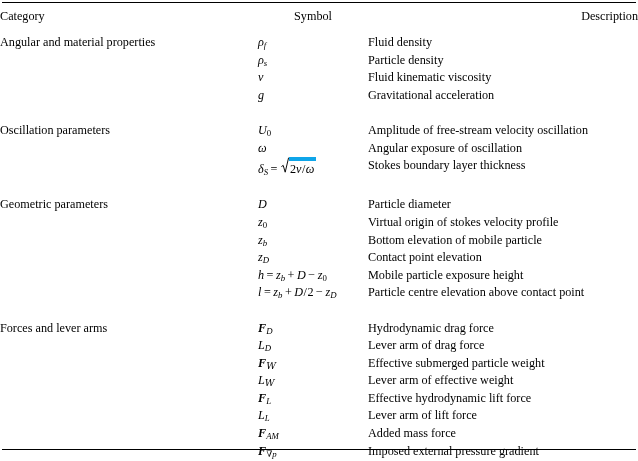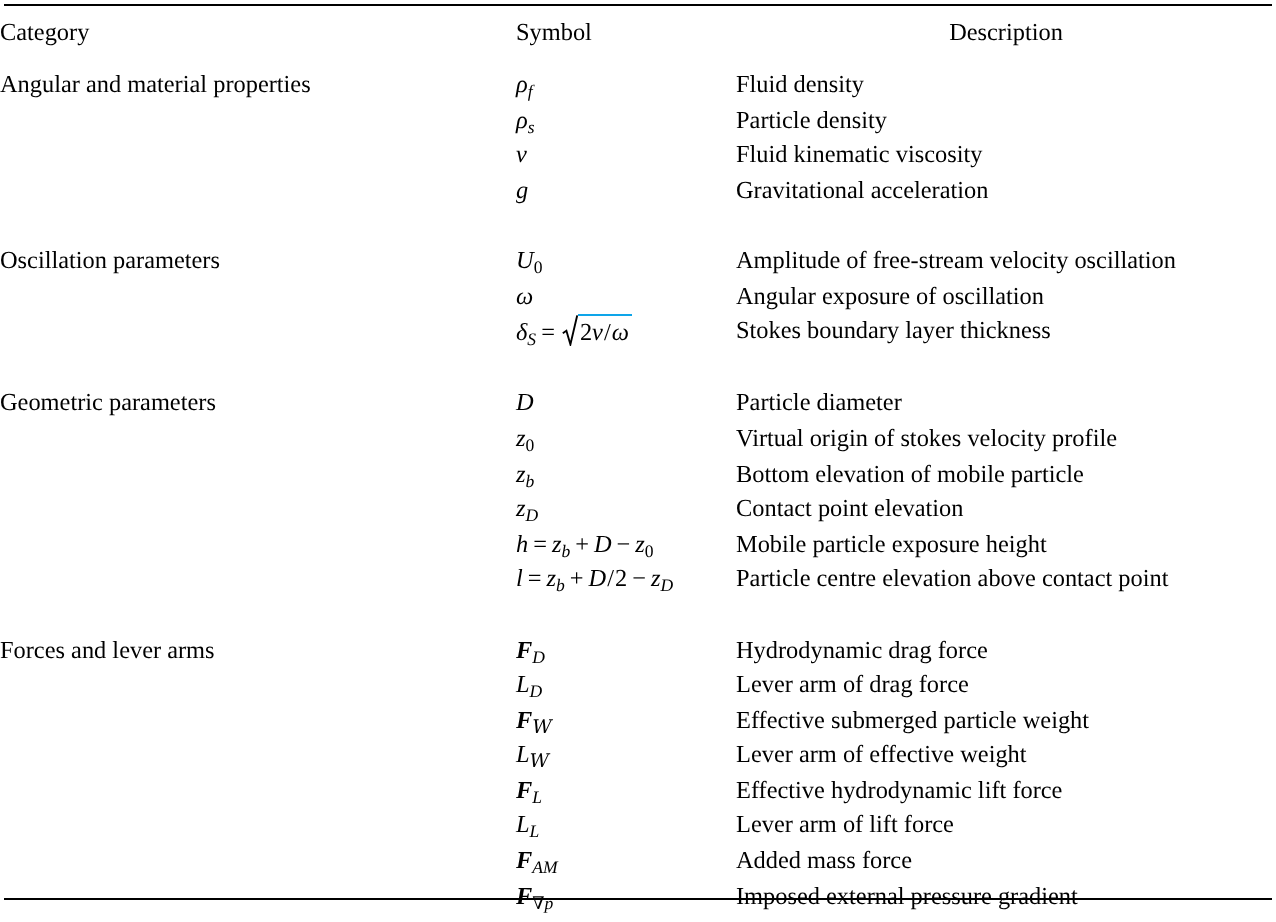--- a/index.html
+++ b/index.html
@@ -59,23 +59,24 @@
 
   thead td {
     height: 26px;
     line-height: 17px;
   }
   .hdr-cat {
     padding-left: 7px;
     text-align: left;
   }
   .hdr-sym {
+    text-align: center;
   }
   .hdr-desc {
-    text-align: center;
+    text-align: right;
     padding-right: 8px;
   }
 
   tbody tr.grp-gap > td { height: 9px; font-size: 1px; line-height: 1px; }
 
   td.cat {
     padding-left: 7px;
     white-space: nowrap;
     line-height: 17.6px;
   }
@@ -120,21 +121,21 @@
   }
   
   .sqrt {
     display: inline-block;
     position: relative;
     padding-left: 8px;
     margin-left: 1px;
   }
   .sqrt > .radicand {
     display: inline-block;
-    border-top: 1px solid #0ea5e9;
+    border-top: 4px solid #0ea5e9;
     padding: 0 2px 0 1px;
     margin-top: 0;
   }
   .sqrt > .hook {
     position: absolute;
     left: 0;
     top: 0;
     width: 8px;
     height: 100%;
     overflow: hidden;

